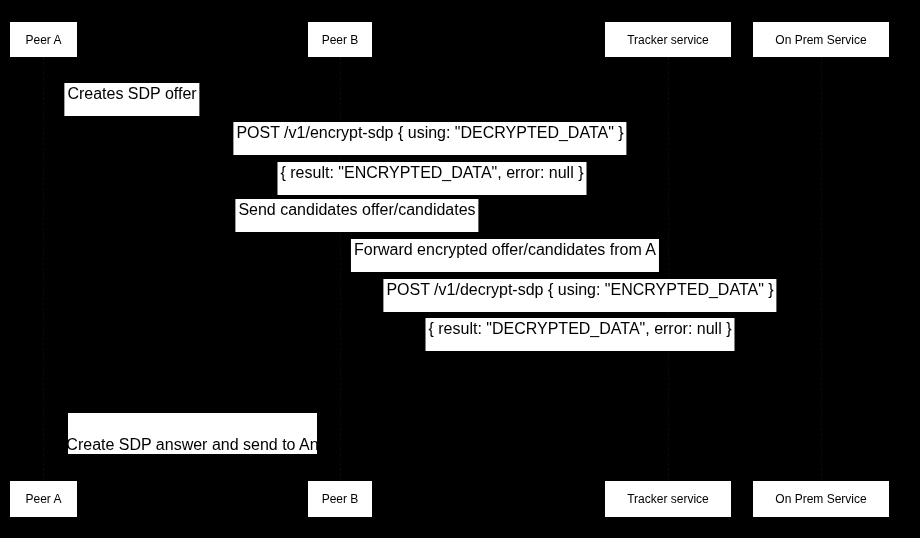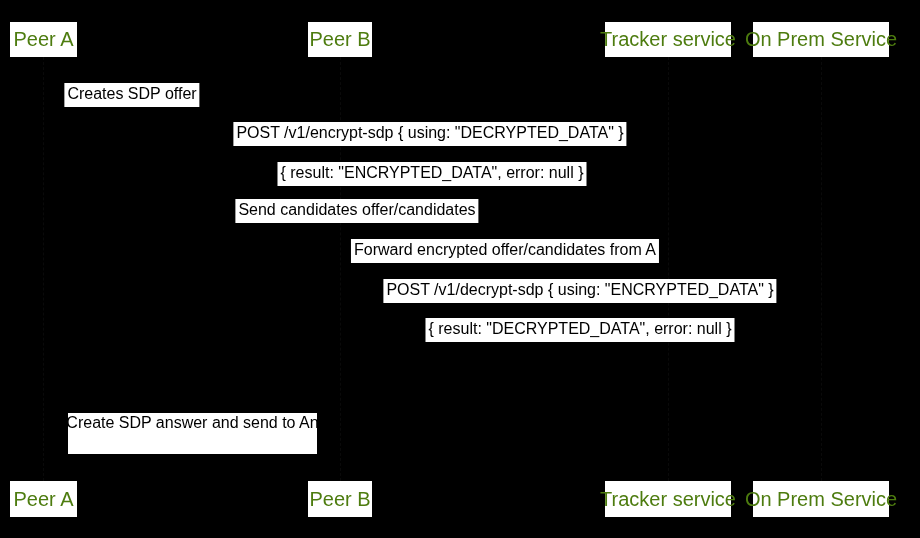--- a/index.html
+++ b/index.html
@@ -15,53 +15,53 @@
     position: absolute;
     top: 57px;
     height: 424px;
     width: 0;
     border-left: 1px dashed #0a0a0a; 
   }
   .actor-box {
     position: absolute;
     height: 35px;
     background: #ffffff;
-    color: #4d7c0f;
+    color: #000000;
     display: flex;
     align-items: center;
     justify-content: center;
-    font-size: 20px;
+    font-size: 12px;
     white-space: nowrap;
     box-sizing: border-box;
   }
   .msg-label {
     position: absolute;
     transform: translateX(-50%);
-    height: 24px;
+    height: 33px;
     line-height: 21px;
     background: #ffffff;
     color: #000000;
     font-size: 16px;
     white-space: nowrap;
     padding: 0 3px;
   }
   .note-box {
     position: absolute;
     left: 68px;
     top: 413px;
     width: 249px;
     height: 41px;
     background: #ffffff;
     color: #000000;
     font-size: 16px;
     line-height: 19px;
     display: flex;
     flex-direction: column;
     align-items: center;
-    justify-content: flex-start;
+    justify-content: flex-end;
     text-align: center;
     overflow: hidden;
   }
   .note-line { white-space: nowrap; }
 </style>
 </head>
 <body>
 
 <div class="canvas">
 

